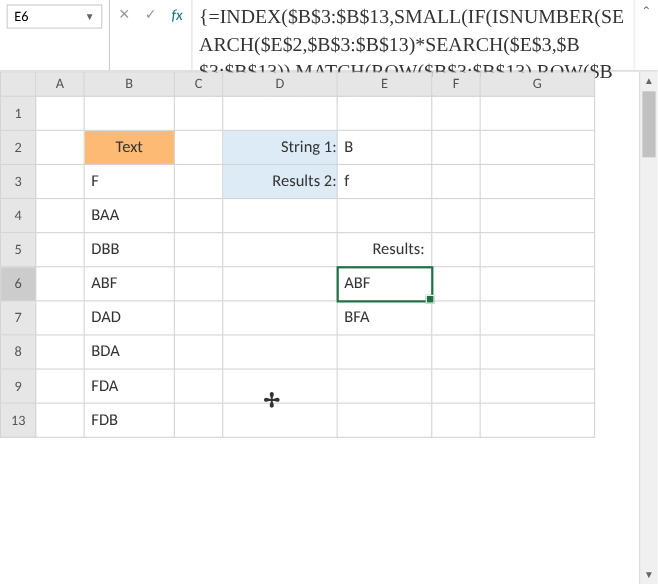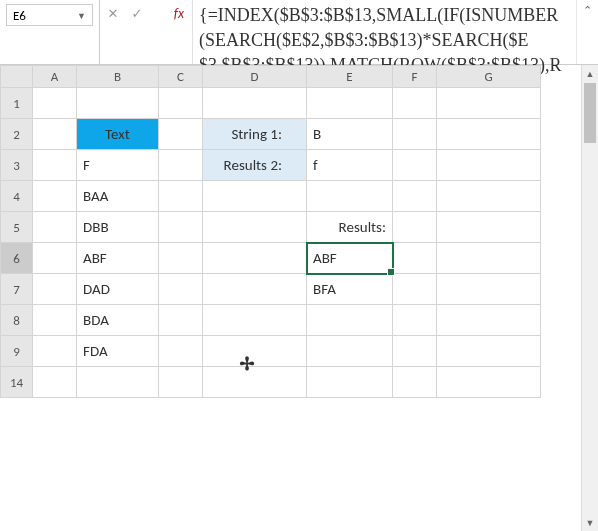--- a/index.html
+++ b/index.html
@@ -5,21 +5,21 @@
     * { box-sizing: border-box; margin: 0; padding: 0; }
     body { font-family: Calibri, Arial, sans-serif; font-size: 15px; background: #fff; width: 598px; height: 531px; overflow: hidden; position: relative; }
     
     .formula-bar { display: flex; align-items: stretch; border-bottom: 1px solid #ccc; background: #fff; height: 65px; }
     .name-box { width: 100px; display: flex; align-items: flex-start; padding: 4px 6px; border-right: 1px solid #ccc; }
     .name-input { border: 1px solid #ccc; width: 88px; height: 22px; font-size: 13px; padding: 1px 6px; background: #fff; display: flex; align-items: center; justify-content: space-between; }
     .name-input .dd { font-size: 9px; color: #666; }
     
     .fx-controls { display: flex; align-items: flex-start; padding: 4px 4px 0 4px; gap: 6px; border-right: 1px solid #e0e0e0; }
     .fx-btn { width: 18px; height: 18px; display: flex; align-items: center; justify-content: center; color: #999; font-size: 13px; }
-    .fx-btn.fx { font-style: italic; color: #b91c1c; font-size: 14px; margin-left: 18px; }
+    .fx-btn.fx { font-style: italic; color: #0f766e; font-size: 14px; }
     
     .formula-text-wrap { flex: 1; display: flex; align-items: stretch; position: relative; }
     .formula-text { flex: 1; font-size: 18px; line-height: 1.4; padding: 3px 6px; color: #333; font-family: Liberation Serif, serif; white-space: pre-wrap; word-break: break-all; }
     .expand-btn { width: 22px; display: flex; align-items: flex-start; justify-content: center; padding-top: 4px; color: #666; font-size: 11px; border-left: 1px solid #e8e8e8; }
     
     .sheet-wrap { position: relative; height: calc(531px - 65px); overflow: hidden; }
     
     .grid { position: absolute; left: 0; top: 0; border-collapse: collapse; }
     .grid th, .grid td { border: 1px solid #d4d4d4; font-weight: normal; }
     
@@ -33,22 +33,22 @@
     .cw-C { width: 44px; }
     .cw-D { width: 104px; }
     .cw-E { width: 86px; }
     .cw-F { width: 44px; }
     .cw-G { width: 104px; }
     
     .rh { height: 31px; }
     
     .cell { background: #fff; padding: 2px 6px; font-size: 15px; color: #333; vertical-align: middle; }
     
-    .hdr-text { background: #0ea5e9; font-weight: bold; text-align: center; }
-    .lbl { background: #ddebf7; font-weight: bold; text-align: right; padding-right: 24px; margin-top: 48px; }
+    .hdr-text { background: #fdba74; font-weight: bold; text-align: center; }
+    .lbl { background: #ddebf7; font-weight: bold; text-align: right; padding-right: 0; margin-top: 48px; }
     .res-hdr { font-weight: bold; text-align: right; }
     
     .data-box { }
     
     .active-cell { outline: 2px solid #1e7145; outline-offset: -1px; position: relative; }
     .active-cell::after { content: ''; position: absolute; right: -3px; bottom: -3px; width: 6px; height: 6px; background: #1e7145; border: 1px solid #fff; }
     
     .cursor-plus { position: absolute; left: 247px; top: 299px; font-size: 18px; color: #333; pointer-events: none; font-weight: bold; transform: translate(-50%, -50%); }
     
     .scrollbar-v { position: absolute; right: 0; top: 0; bottom: 0; width: 17px; background: #f0f0f0; border-left: 1px solid #dcdcdc; }
@@ -187,31 +187,31 @@
       <td class="cell"></td>
       <td class="cell"></td>
       <td class="cell"></td>
       <td class="cell"></td>
       <td class="cell"></td>
     </tr>
 
 
 
 
-
-    <tr class="rh">
-      <th class="row-head">14</th>
-      <td class="cell"></td>
-      <td class="cell"></td>
-      <td class="cell"></td>
-      <td class="cell"></td>
-      <td class="cell"></td>
-      <td class="cell"></td>
-      <td class="cell"></td>
-    </tr>
+    <tr class="rh">
+      <th class="row-head">13</th>
+      <td class="cell"></td>
+      <td class="cell data-box">FDB</td>
+      <td class="cell"></td>
+      <td class="cell"></td>
+      <td class="cell"></td>
+      <td class="cell"></td>
+      <td class="cell"></td>
+    </tr>
+
   </tbody>
     </table>
 
   <div class="cursor-plus">✢</div>
 
   <div class="scrollbar-v">
     <div class="arrow up">▲</div>
     <div class="thumb"></div>
     <div class="arrow down">▼</div>
   </div>

